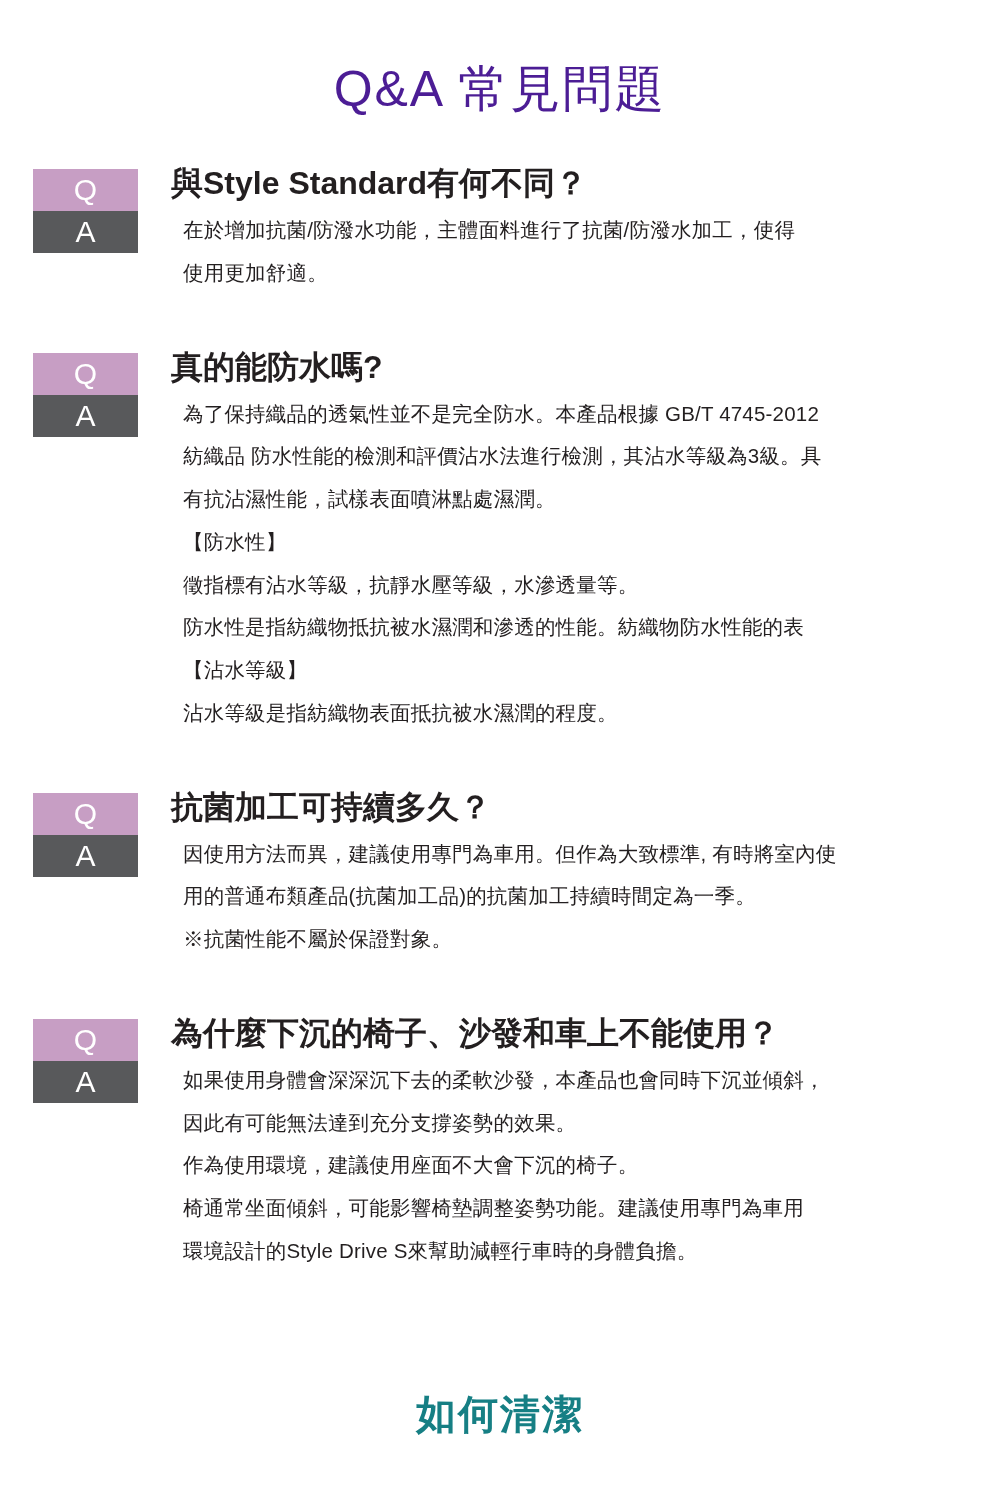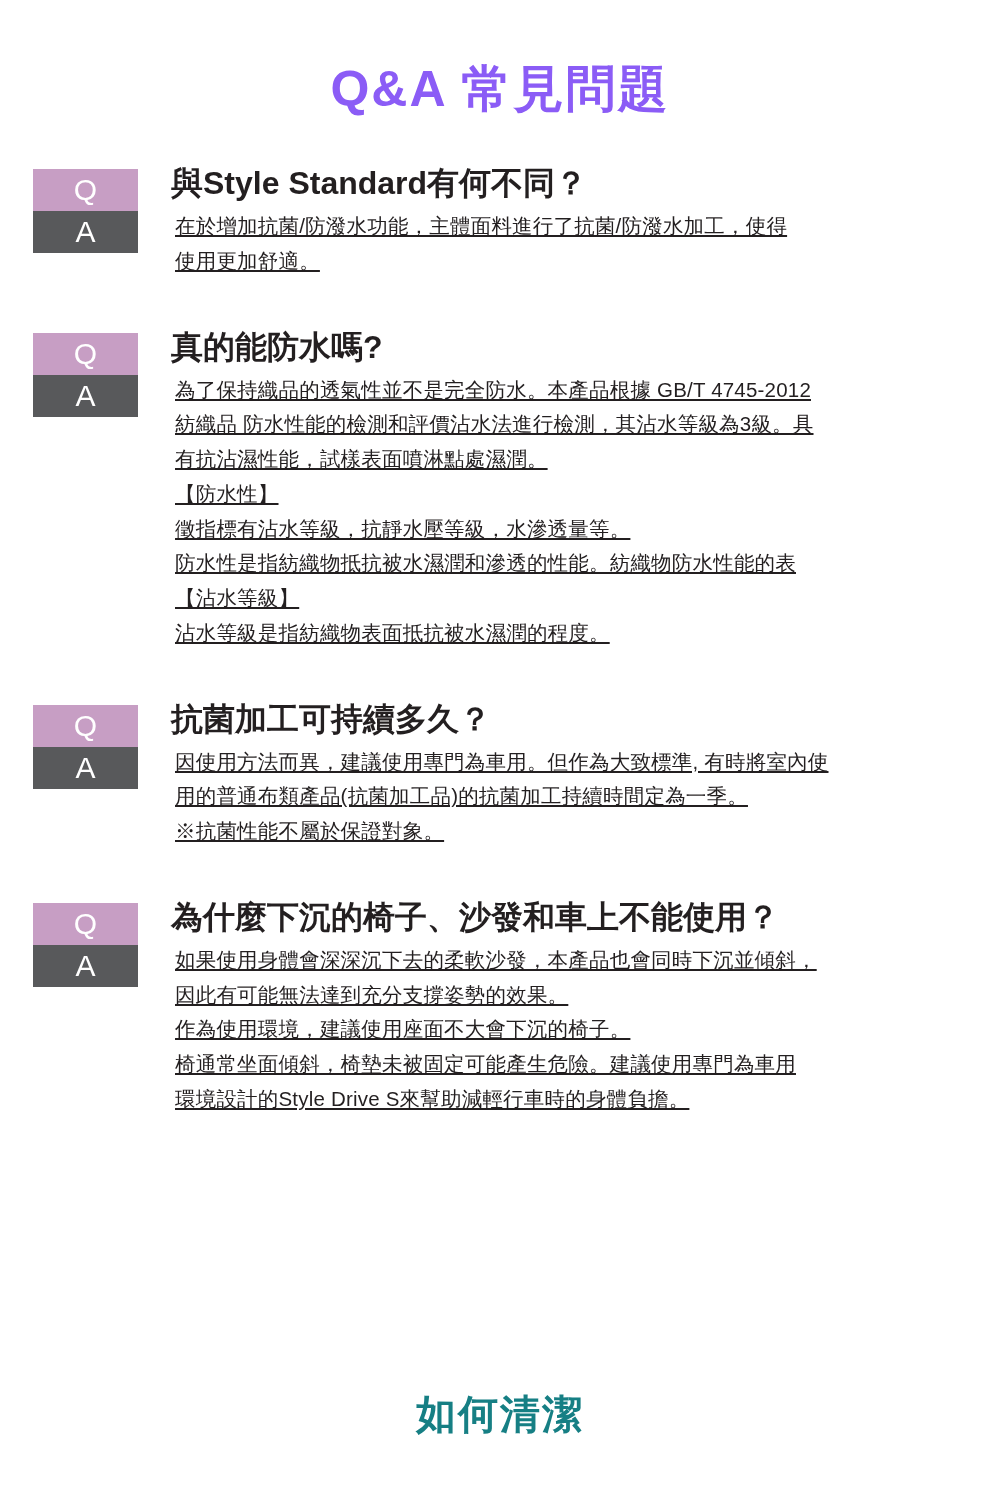--- a/index.html
+++ b/index.html
@@ -15,23 +15,23 @@
     overflow: hidden;
   }
   .page {
     position: relative;
     width: 1000px;
     height: 1500px;
     box-sizing: border-box;
   }
   .page-title {
     text-align: center;
-    color: #8b5cf6;
+    color: #4c1d95;
     font-size: 50px;
-    font-weight: bold;
+    font-weight: normal;
     letter-spacing: 2px;
     padding-top: 62px;
     line-height: 1.1;
   }
   .faq-list {
     margin-top: 46px;
   }
   .faq-item {
     position: relative;
     display: flex;
@@ -64,26 +64,25 @@
     padding-right: 22px;
   }
   .question {
     font-size: 32px;
     font-weight: bold;
     color: #231f20;
     line-height: 1.25;
     margin-bottom: 8px;
   }
   .answer p {
-    margin: 4px;
+    margin: 12px;
     font-size: 20.5px;
     line-height: 1.5;
     color: #231f20;
     letter-spacing: 0.2px;
-    text-decoration: underline;
   }
   .footer-title {
     position: absolute;
     left: 0;
     right: 0;
     bottom: 58px;
     text-align: center;
     color: #167f84;
     font-size: 40px;
     font-weight: bold;
@@ -152,21 +151,21 @@
       <div class="badges">
         <div class="badge badge-q">Q</div>
         <div class="badge badge-a">A</div>
       </div>
       <div class="qa-text">
         <div class="question">為什麼下沉的椅子、沙發和車上不能使用？</div>
         <div class="answer">
           <p>如果使用身體會深深沉下去的柔軟沙發，本產品也會同時下沉並傾斜，</p>
           <p>因此有可能無法達到充分支撐姿勢的效果。</p>
           <p>作為使用環境，建議使用座面不大會下沉的椅子。</p>
-          <p>椅通常坐面傾斜，椅墊未被固定可能產生危險。建議使用專門為車用</p>
+          <p>椅通常坐面傾斜，可能影響椅墊調整姿勢功能。建議使用專門為車用</p>
           <p>環境設計的Style Drive S來幫助減輕行車時的身體負擔。</p>
         </div>
       </div>
     </div>
 
   </div>
 
   <div class="footer-title">如何清潔</div>
 
 </div>

